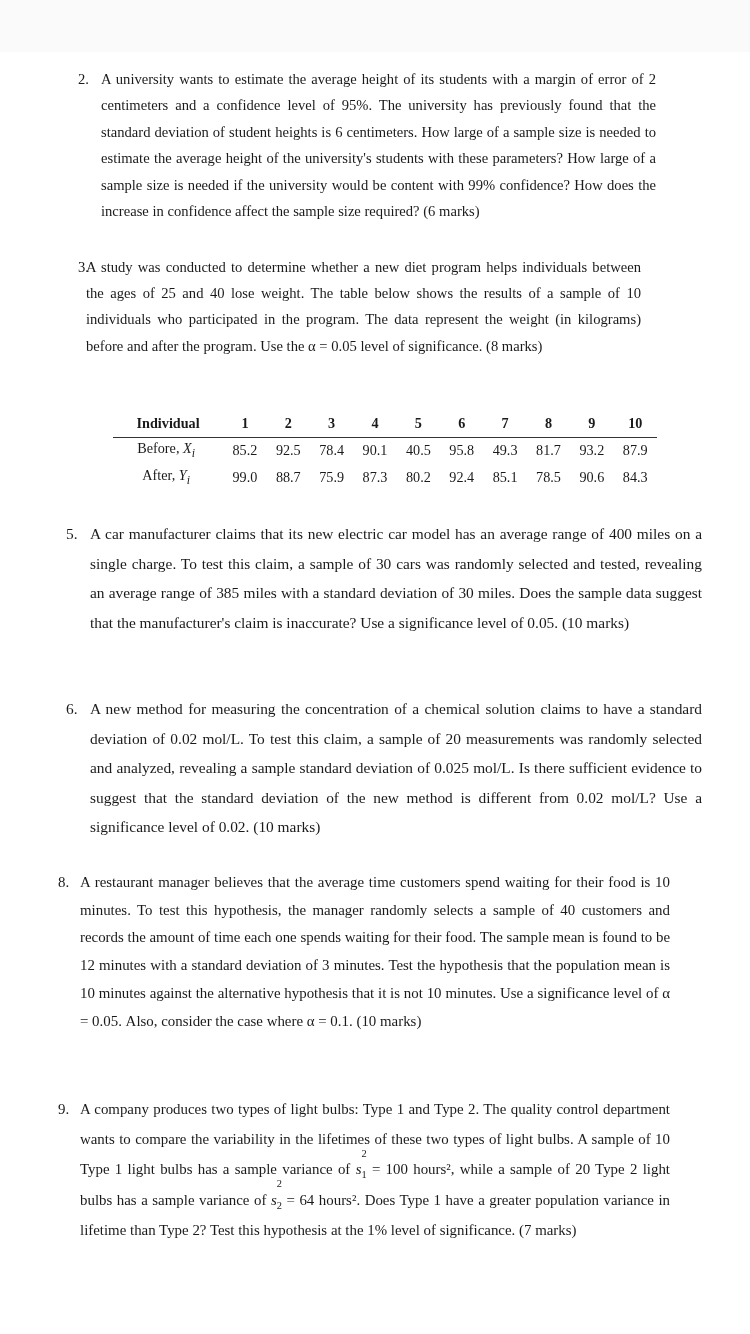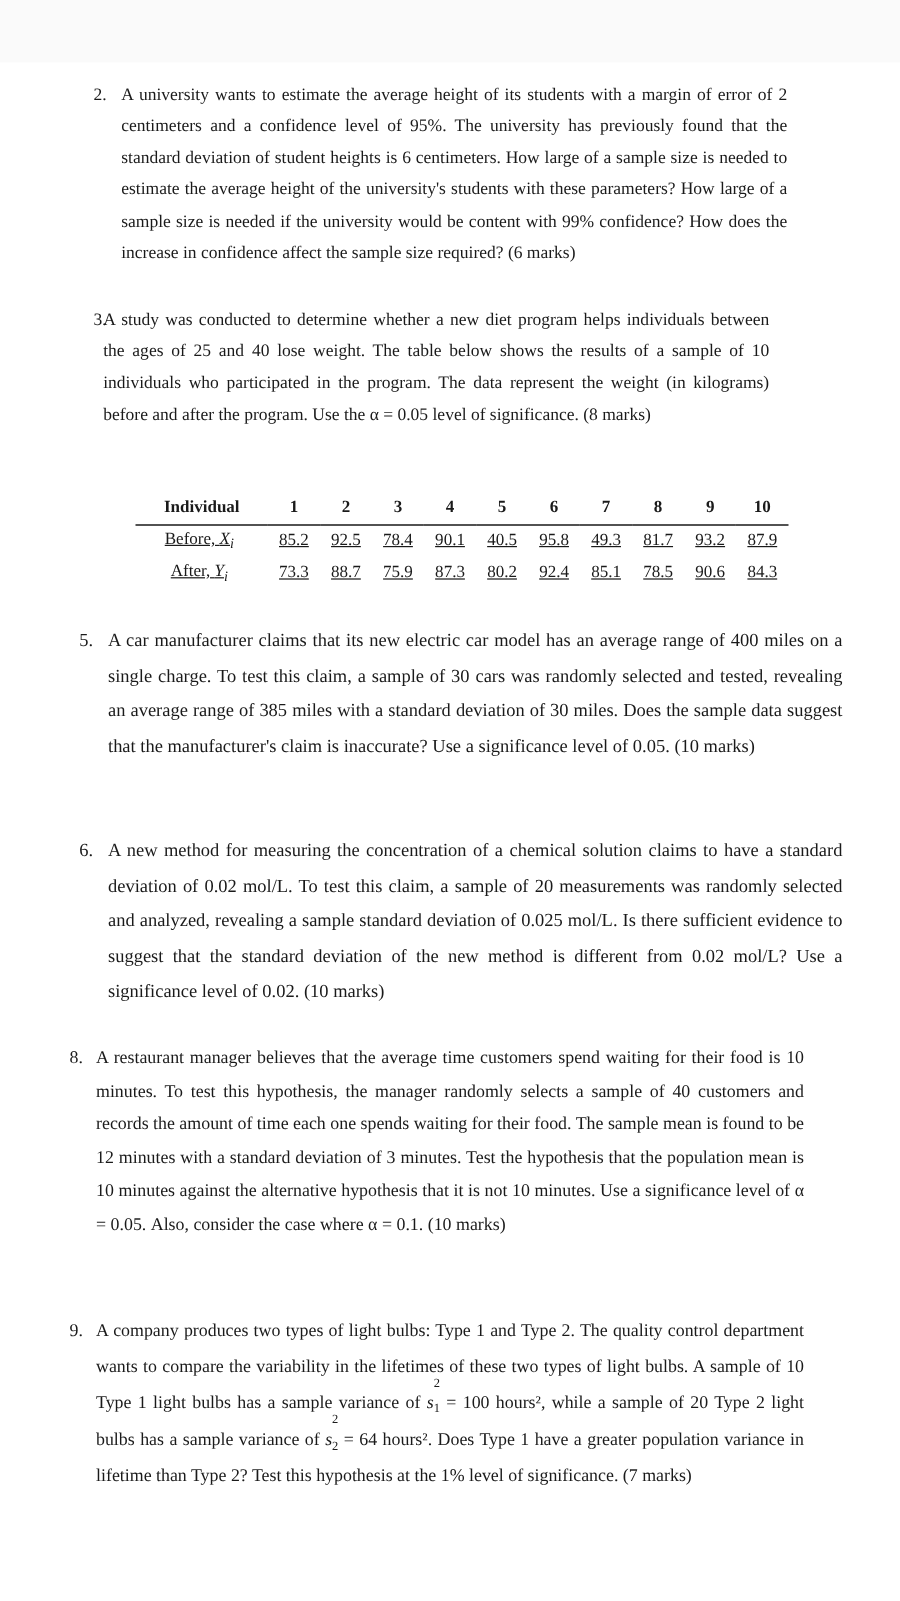--- a/index.html
+++ b/index.html
@@ -61,21 +61,21 @@
       padding: 0;
       white-space: nowrap;
     }
     .data-table thead th {
       font-weight: bold;
       height: 27px;
       vertical-align: middle;
       border-bottom: 1.2px solid #333;
       text-align: center;
     }
-    .data-table tbody td { height: 27px; vertical-align: middle; text-decoration: underline; }
+    .data-table tbody td { height: 27px; vertical-align: middle; }
     .data-table .rowlabel { text-align: center; padding-right: 4px; }
     .it { font-style: italic; }
     .math-sup { position: relative; display: inline-block; }
   </style>
 </head>
 <body>
 
 <div class="top-band"></div>
 
 <div class="question q2">
@@ -113,21 +113,21 @@
       <td>90.1</td>
       <td>40.5</td>
       <td>95.8</td>
       <td>49.3</td>
       <td>81.7</td>
       <td>93.2</td>
       <td>87.9</td>
     </tr>
     <tr>
       <td class="rowlabel"><span>After, </span><span class="it">Y</span><sub class="it">i</sub></td>
-      <td>73.3</td>
+      <td>99.0</td>
       <td>88.7</td>
       <td>75.9</td>
       <td>87.3</td>
       <td>80.2</td>
       <td>92.4</td>
       <td>85.1</td>
       <td>78.5</td>
       <td>90.6</td>
       <td>84.3</td>
     </tr>

